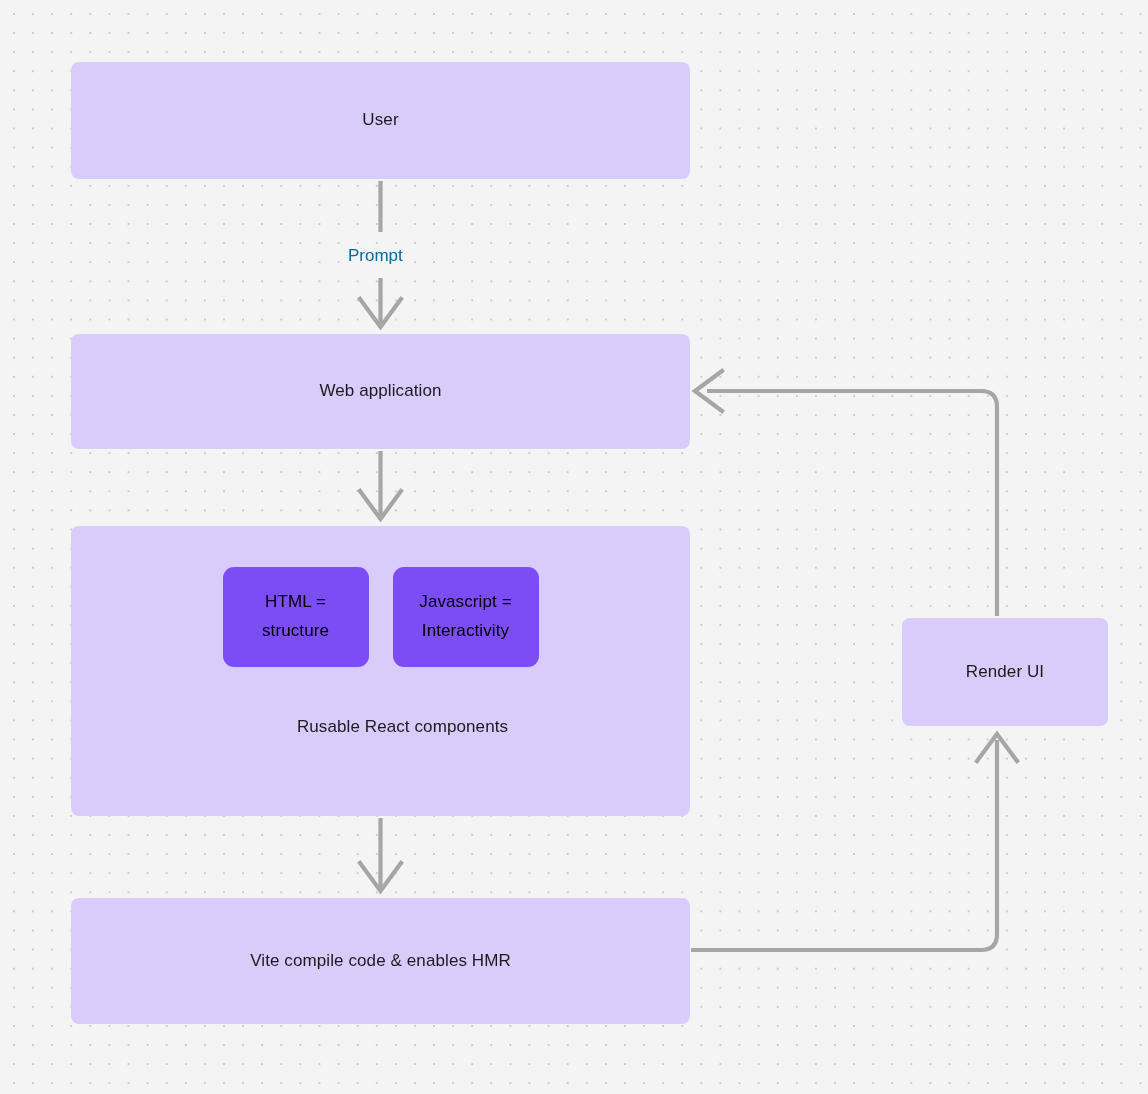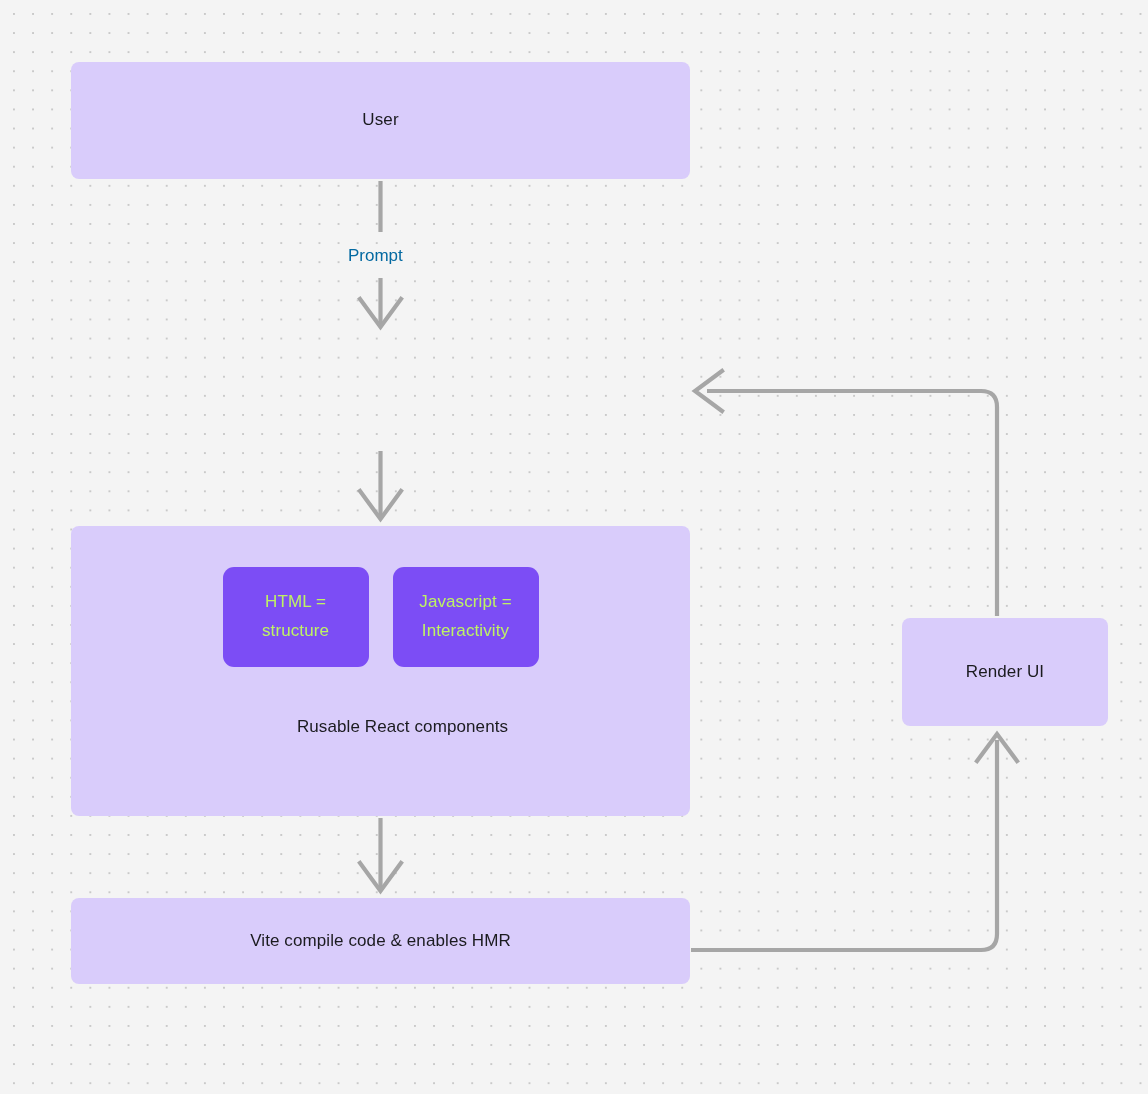--- a/index.html
+++ b/index.html
@@ -39,21 +39,21 @@
     line-height: 1.35;
     text-align: center;
     letter-spacing: 0.1px;
   }
 
   
   #node-user        { left: 71px;  top: 62px;  width: 619px; height: 117px; }
   #node-webapp      { left: 71px;  top: 334px; width: 619px; height: 115px; }
   #node-components  { left: 71px;  top: 526px; width: 619px; height: 290px;
                       display: block; }
-  #node-vite        { left: 71px;  top: 898px; width: 619px; height: 86px; }
+  #node-vite        { left: 71px;  top: 898px; width: 619px; height: 126px; }
   #node-render      { left: 902px; top: 618px; width: 206px; height: 108px; }
 
   
   .chip-row {
     position: absolute;
     left: 0;
     top: 41px;
     width: 619px;
     display: flex;
     justify-content: center;
@@ -62,21 +62,21 @@
   .chip {
     box-sizing: border-box;
     width: 146px;
     height: 100px;
     background: #7c4df5;
     border-radius: 11px;
     display: flex;
     align-items: center;
     justify-content: center;
     text-align: center;
-    color: #bef264;
+    color: #000000;
     font-size: 17px;
     line-height: 1.7;
     padding: 0 6px;
   }
   .components-caption {
     position: absolute;
     left: 0;
     top: 190px;
     width: 619px;
     text-align: center;
@@ -142,20 +142,23 @@
     <path class="edge-head" d="M 977 761 L 997 734 L 1017 761"></path>
 
     <path class="edge-path" d="M 997 616 L 997 407 Q 997 391 981 391 L 707 391"></path>
     <path class="edge-head" d="M 722 371 L 695 391 L 722 411"></path>
   </svg>
 
   <div class="node" id="node-user">
     <span>User</span>
   </div>
 
+  <div class="node" id="node-webapp">
+    <span>Web application</span>
+  </div>
 
   <div class="node" id="node-components">
 
     <div class="chip-row">
       <div class="chip">
         <span>
           <span>HTML =</span><br>
           <span>structure</span>
         </span>
       </div>

